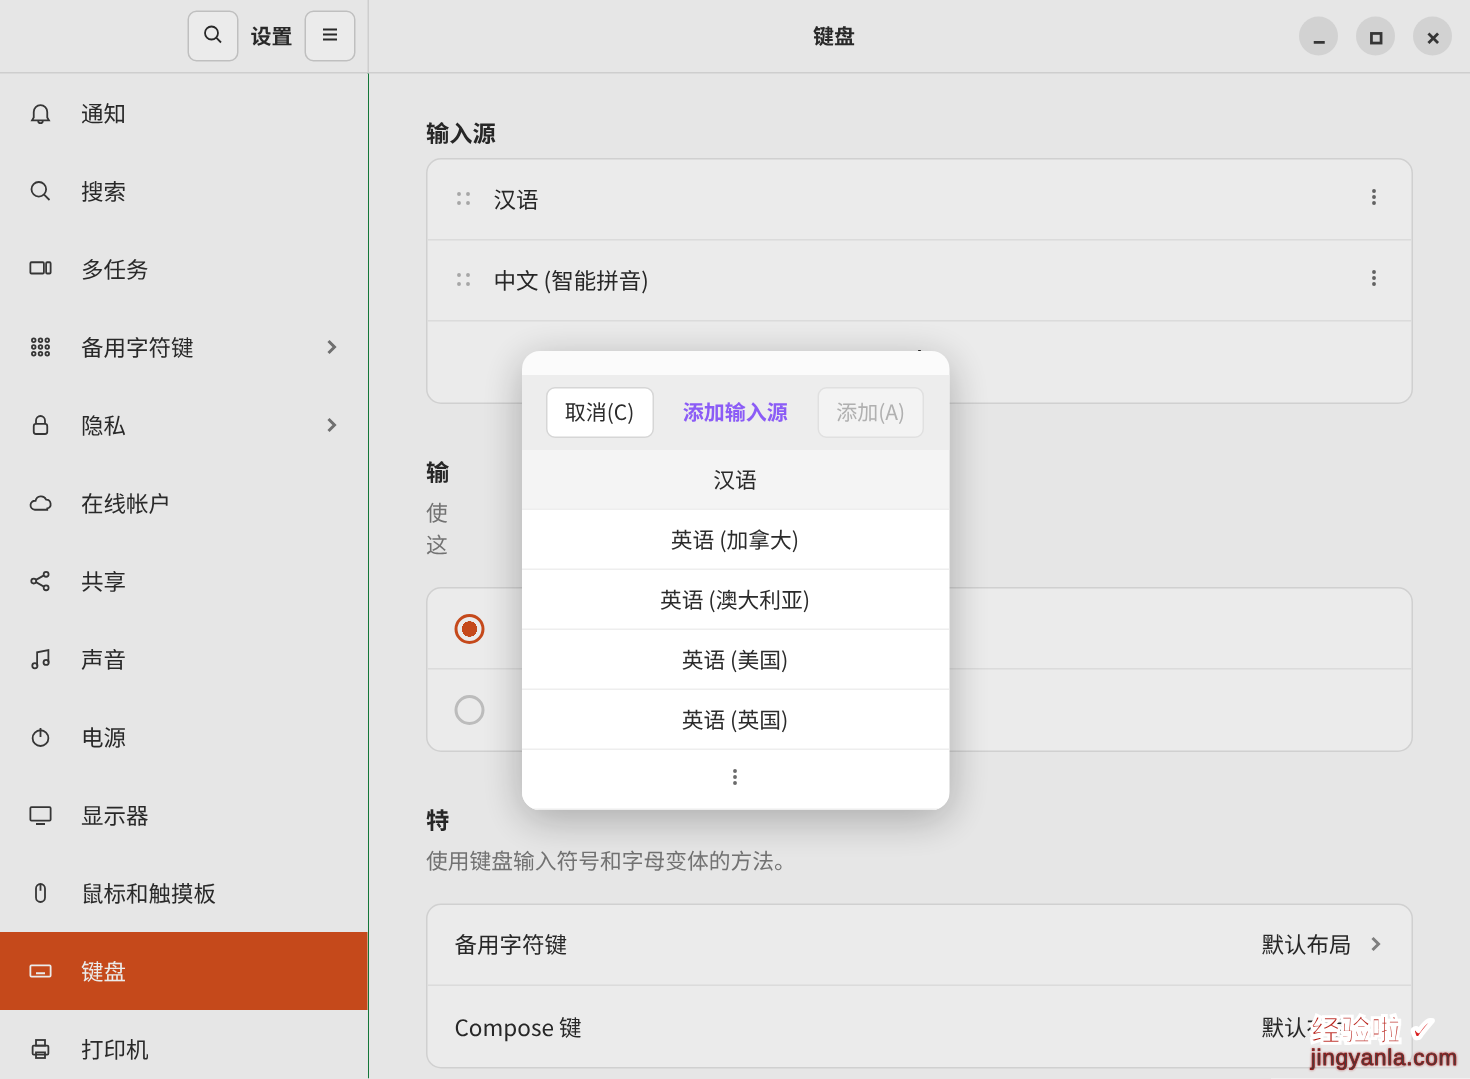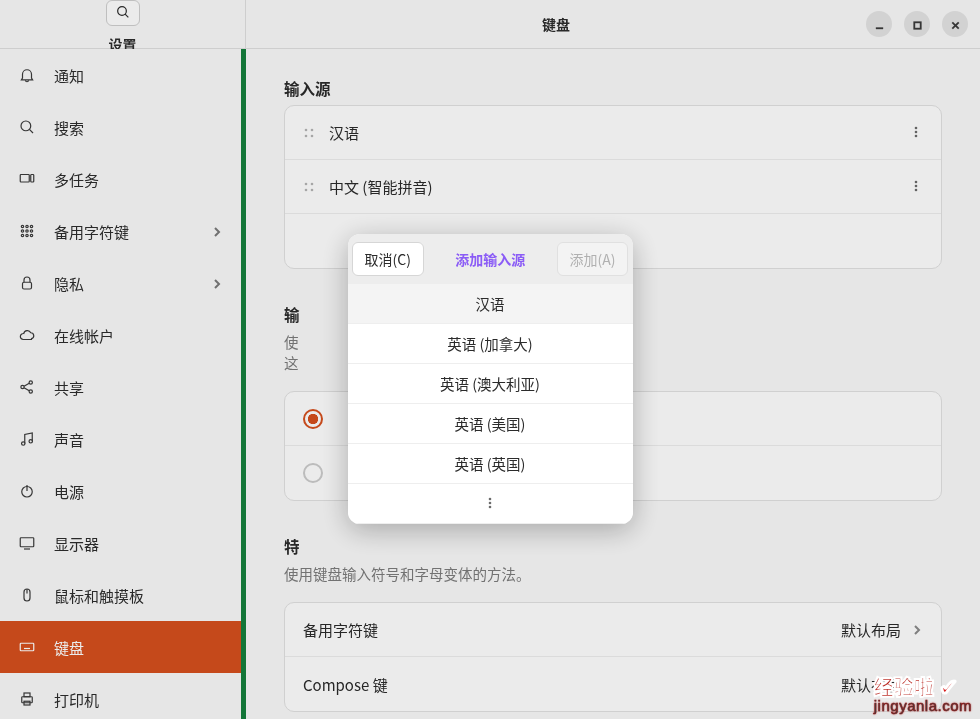--- a/index.html
+++ b/index.html
@@ -1,31 +1,31 @@
 <!DOCTYPE html>
 <html><head>
 <meta charset="utf-8">
 <style>
   * { box-sizing: border-box; margin: 0; padding: 0; font-family: -apple-system, "Segoe UI", "Noto Sans CJK SC", sans-serif; }
   body { width: 980px; height: 719px; overflow: hidden; background: #fafafa; position: relative; }
 
   
   .headerbar { height: 49px; display: flex; align-items: center; background: #fafafa; border-bottom: 1px solid #e0e0e0; }
-  .hb-left { width: 246px; display: flex; align-items: center; padding: 0 8px; gap: 8px; border-right: 1px solid #e0e0e0; height: 100%; justify-content: space-between; flex-direction: column; }
+  .hb-left { width: 246px; display: flex; align-items: center; padding: 0 8px; gap: 8px; border-right: 1px solid #e0e0e0; height: 100%; justify-content: flex-end; }
   .icon-btn { width: 34px; height: 34px; border: 1px solid #d0d0d0; border-radius: 6px; background: #fff; display: flex; align-items: center; justify-content: center; cursor: pointer; }
   .icon-btn svg { width: 16px; height: 16px; stroke: #2d2d2d; fill: none; stroke-width: 1.8; }
   .hb-left-title { font-weight: 700; font-size: 14px; color: #2d2d2d; }
   .hb-center { flex: 1; text-align: center; font-weight: 700; font-size: 14px; color: #2d2d2d; }
   .hb-right { display: flex; gap: 12px; padding-right: 12px; }
   .winbtn { width: 26px; height: 26px; border-radius: 50%; background: #e4e4e4; display: flex; align-items: center; justify-content: center; cursor: pointer; }
   .winbtn svg { width: 11px; height: 11px; stroke: #3b3b3b; fill: none; stroke-width: 2; }
 
   
   .body { display: flex; height: calc(719px - 49px); }
-  .sidebar { width: 246px; border-right: 5px solid #15803d; background: #fafafa; overflow-y: auto; }
+  .sidebar { width: 246px; border-right: 1px solid #15803d; background: #fafafa; overflow-y: auto; }
   .sidebar-item { height: 52px; display: flex; align-items: center; padding: 0 18px; gap: 18px; font-size: 15px; color: #2d2d2d; cursor: pointer; position: relative; }
   .sidebar-item.active { background: #d6501e; color: #fff; }
   .sidebar-item .si-icon { width: 18px; height: 18px; display: flex; align-items: center; justify-content: center; }
   .sidebar-item .si-icon svg { width: 18px; height: 18px; stroke: #3b3b3b; fill: none; stroke-width: 1.6; }
   .sidebar-item.active .si-icon svg { stroke: #fff; }
   .sidebar-item .chev { position: absolute; right: 18px; }
   .sidebar-item .chev svg { width: 12px; height: 12px; stroke: #7a7a7a; fill: none; stroke-width: 2; }
 
   .content { flex: 1; background: #fafafa; overflow-y: auto; padding: 28px 38px; }
   .section-title { font-weight: 700; font-size: 15.5px; color: #2b2b2b; margin-bottom: 6px; }
@@ -37,21 +37,21 @@
   .drag-handle svg { width: 12px; height: 12px; fill: #b5b5b5; }
   .row-more svg { width: 14px; height: 14px; fill: #6b6b6b; }
   .row-value { display:flex; align-items:flex-start; gap:10px; color:#2b2b2b; font-size:15px;}
   .row-value .chev svg { width:12px; height:12px; stroke:#8a8a8a; fill:none; stroke-width:2;}
   .row-radio { width:20px; height:20px; border-radius:50%; border:2px solid #ccc; display:inline-block; }
   .row-radio.on { border-color:#d6501e; background: radial-gradient(circle, #d6501e 45%, #fff 46%); }
 
   
   .modal-backdrop { position: absolute; inset: 0; background: rgba(0,0,0,0.08); display: flex; align-items: flex-start; justify-content: center; }
   .modal { margin-top: 234px; width: 285px; background: #fbfbfb; border-radius: 12px; box-shadow: 0 6px 28px rgba(0,0,0,0.28); overflow: hidden; }
-  .modal-header { height: 50px; background: #ededed; display: flex; align-items: center; justify-content: space-between; padding: 0 4px; }
+  .modal-header { height: 50px; background: #ededed; display: flex; align-items: center; justify-content: space-between; padding: 0 16px; margin-top: 16px; }
   .modal-btn { height: 34px; padding: 0 12px; border-radius: 6px; background: #fff; border: 1px solid #d6d6d6; font-size: 14px; color: #2b2b2b; display: flex; align-items: center; cursor: pointer; }
   .modal-btn.disabled { background: #f3f3f3; color: #b0b0b0; border-color: #e0e0e0; cursor: default; }
   .modal-title { font-weight: 700; font-size: 14px; color: #8b5cf6; }
   .modal-list { max-height: 310px; overflow-y: auto; }
   .modal-row { height: 40px; display: flex; align-items: center; justify-content: center; font-size: 14.5px; color: #2b2b2b; border-bottom: 1px solid #eee; background: #fff; cursor: pointer; }
   .modal-row:first-child { background: #f4f4f4; }
   .modal-row.more svg { width:14px; height:14px; fill:#6b6b6b; }
 
   
   .watermark { position: absolute; right: 8px; bottom: 6px; line-height: 1; margin-left: 14px; }

